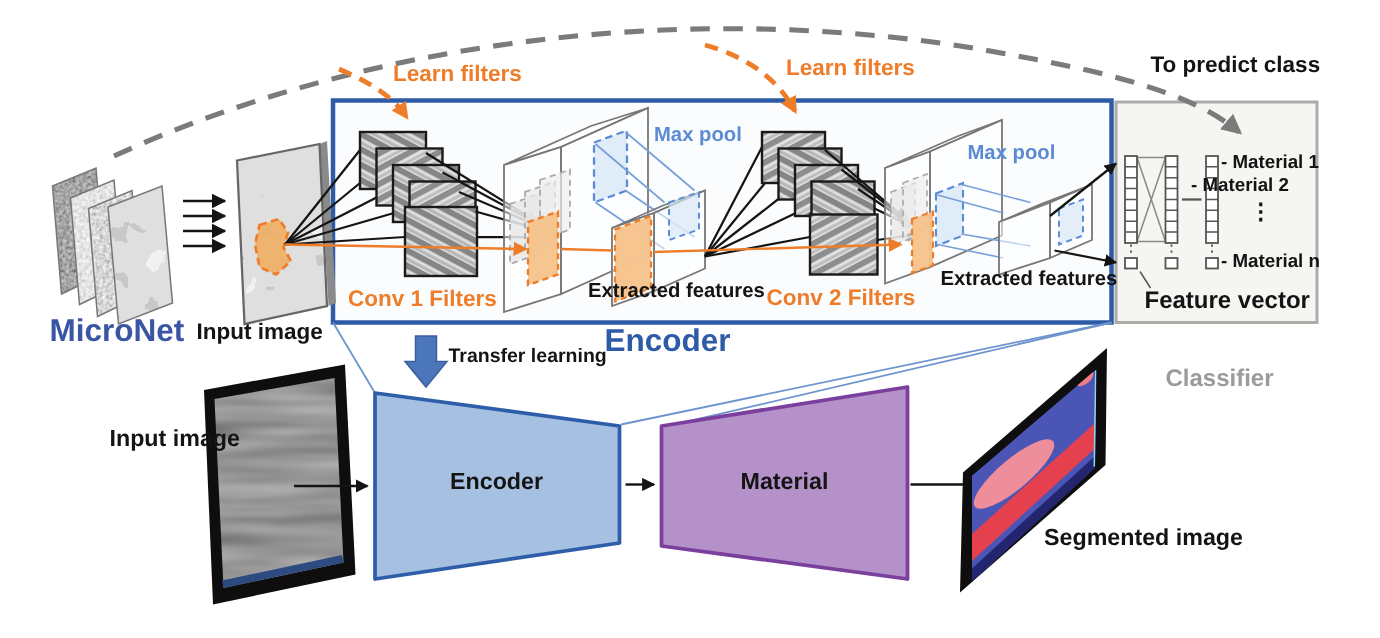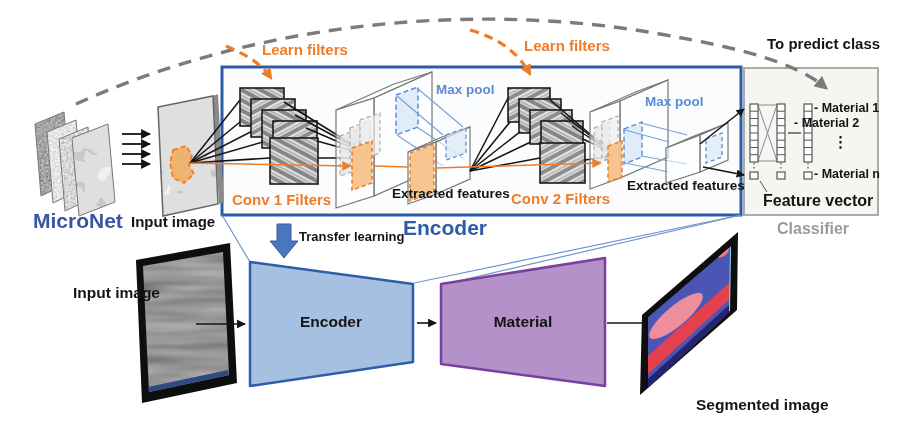--- a/index.html
+++ b/index.html
@@ -7,21 +7,21 @@
     --blue-encoder:#2d5ba7; --grey-arc:#7b7b7b; --ink:#141414;
     --trap-blue-fill:#a6c0e2; --trap-blue-stroke:#2e5ea9; --trap-purple-fill:#b491c8; --trap-purple-stroke:#7b3f9d;
     --classifier-grey:#9b9b99; --transfer-blue:#4b76bb;
   }
   html,body{margin:0;padding:0;background:#fff;}
   #stage{position:relative;width:920px;height:425px;background:#fff;overflow:hidden;
          font-family:"Liberation Sans",sans-serif;}
   #stage svg{position:absolute;left:0;top:0;}
   .lbl{position:absolute;font-weight:700;color:var(--ink);line-height:1;white-space:nowrap;}
   .orange{color:var(--orange);} .bluep{color:var(--blue-pool);} .brand{color:var(--blue-brand);}
-  .encblue{color:var(--blue-encoder);} .greyc{color:var(--classifier-grey);}
+  .encblue{color:var(--blue-encoder);} .greyc{color:var(--classifier-grey);margin-top:24px;}
   .ctr{transform:translateX(-50%);}
   .f-ink{fill:var(--ink);} .f-grey{fill:var(--grey-arc);} .f-orange{fill:var(--orange);}
 </style>
 </head>
 <body>
 
 <div id="stage">
 <svg width="920" height="425" viewBox="0 0 920 425">
   <defs>
     <marker id="mBlack" viewBox="0 0 10 10" refX="9" refY="5" markerWidth="5.5" markerHeight="5.5" orient="auto">
@@ -313,14 +313,14 @@
 <div class="lbl" style="left:794px;top:117px;font-size:12.5px;">- Material 2</div>
 <div class="lbl" style="left:833px;top:134px;font-size:15px;">⋮</div>
 <div class="lbl" style="left:814px;top:168px;font-size:12.5px;">- Material n</div>
 <div class="lbl" style="left:763px;top:193px;font-size:16px;">Feature vector</div>
 <div class="lbl greyc" style="left:777px;top:221px;font-size:16px;">Classifier</div>
 
 <div class="lbl" style="left:299px;top:230px;font-size:13px;">Transfer learning</div>
 <div class="lbl" style="left:73px;top:285px;font-size:15.5px;">Input image</div>
 <div class="lbl ctr" style="left:331px;top:314px;font-size:15.5px;">Encoder</div>
 <div class="lbl ctr" style="left:523px;top:314px;font-size:15.5px;">Material</div>
-<div class="lbl" style="left:696px;top:351px;font-size:15.5px;margin-top:46px;">Segmented image</div>
+<div class="lbl" style="left:696px;top:351px;font-size:15.5px;">Segmented image</div>
 </div>
 
 </body></html>

